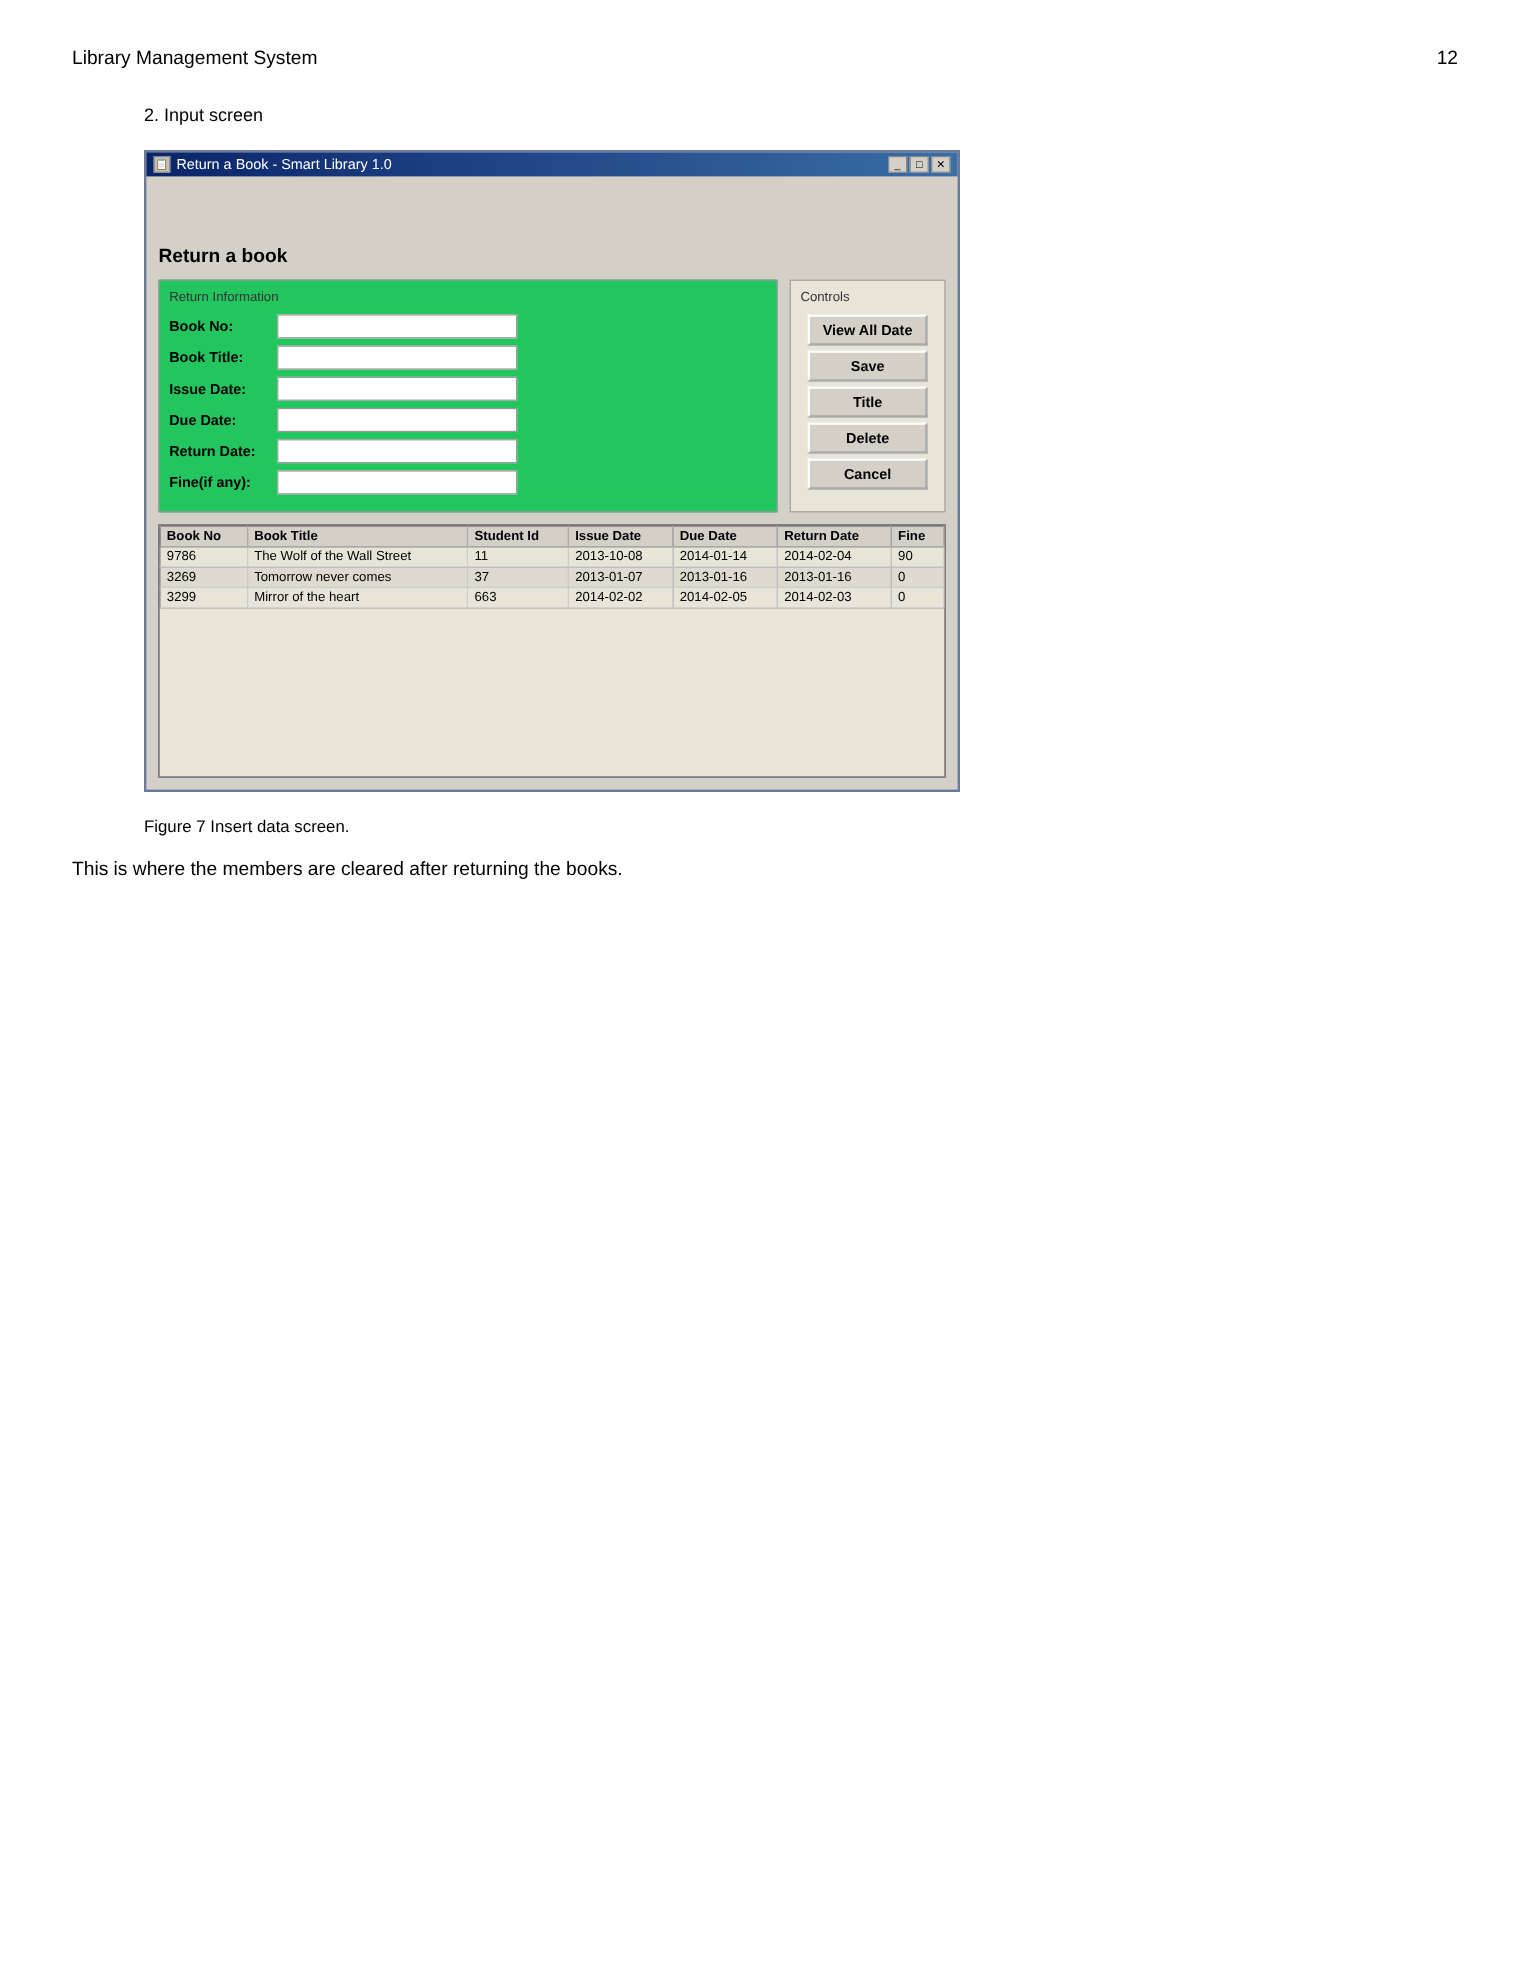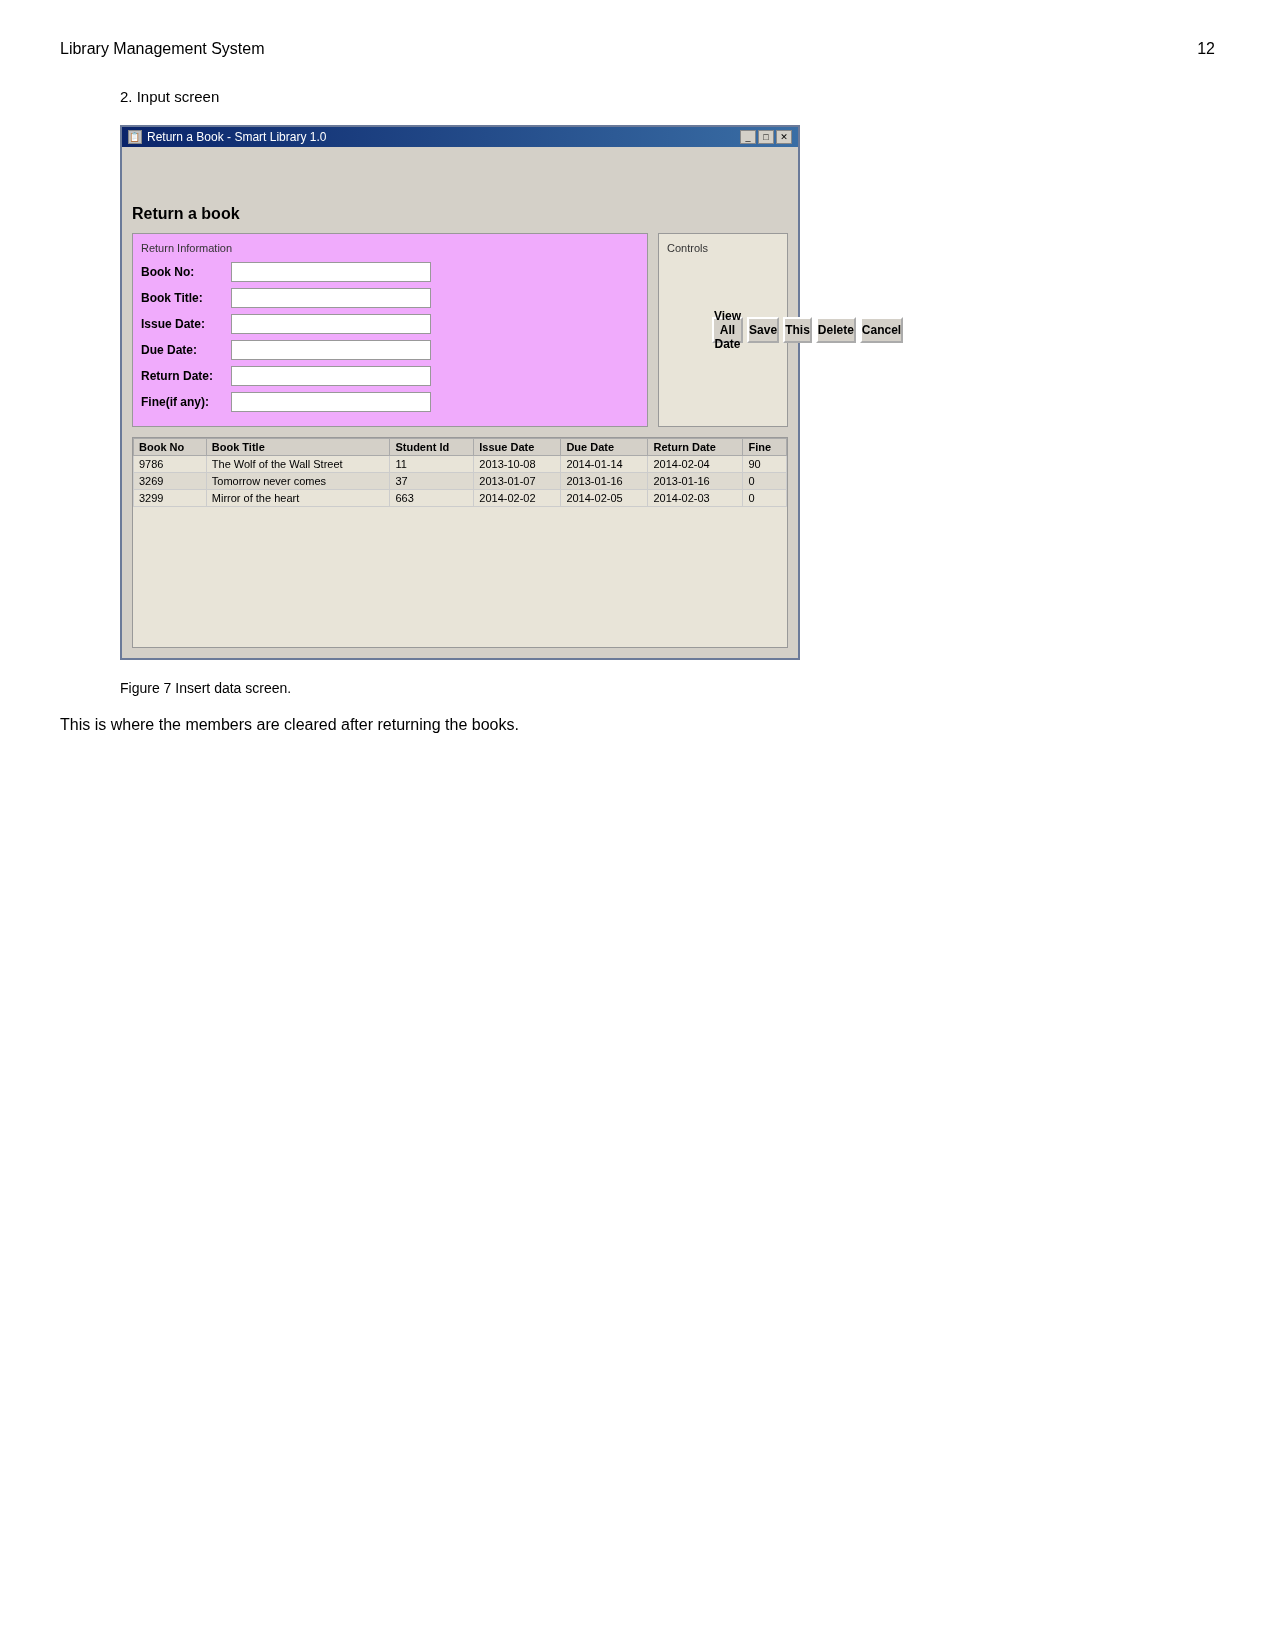--- a/index.html
+++ b/index.html
@@ -102,21 +102,21 @@
     }
 
     .form-area {
       display: flex;
       gap: 10px;
     }
 
     .form-left {
       flex: 1;
       border: 1px solid #999;
-      background: #f0abfc;
+      background: #22c55e;
       padding: 8px;
     }
 
     .form-section-title {
       font-size: 11px;
       color: #333;
       margin-bottom: 8px;
     }
 
     .form-row {
@@ -139,21 +139,21 @@
       font-size: 11px;
       padding: 0 2px;
     }
 
     .form-right {
       width: 130px;
       border: 1px solid #999;
       background: #e8e4d8;
       padding: 8px;
       display: flex;
-      flex-direction: row;
+      flex-direction: column;
       align-items: center;
       gap: 4px;
     }
 
     .controls-title {
       font-size: 11px;
       color: #333;
       align-self: flex-start;
       margin-bottom: 4px;
     }
@@ -292,21 +292,21 @@
         <div class="form-row">
           <label class="form-label">Fine(if any):</label>
           <input class="form-input" type="text" style="">
         </div>
       </div>
 
       <div class="form-right">
         <div class="controls-title">Controls</div>
         <button class="ctrl-btn">View All Date</button>
         <button class="ctrl-btn">Save</button>
-        <button class="ctrl-btn">This</button>
+        <button class="ctrl-btn">Title</button>
         <button class="ctrl-btn">Delete</button>
         <button class="ctrl-btn">Cancel</button>
       </div>
 
     </div>
 
     <div class="table-area">
       <table class="data-table">
         <thead>
           <tr>

